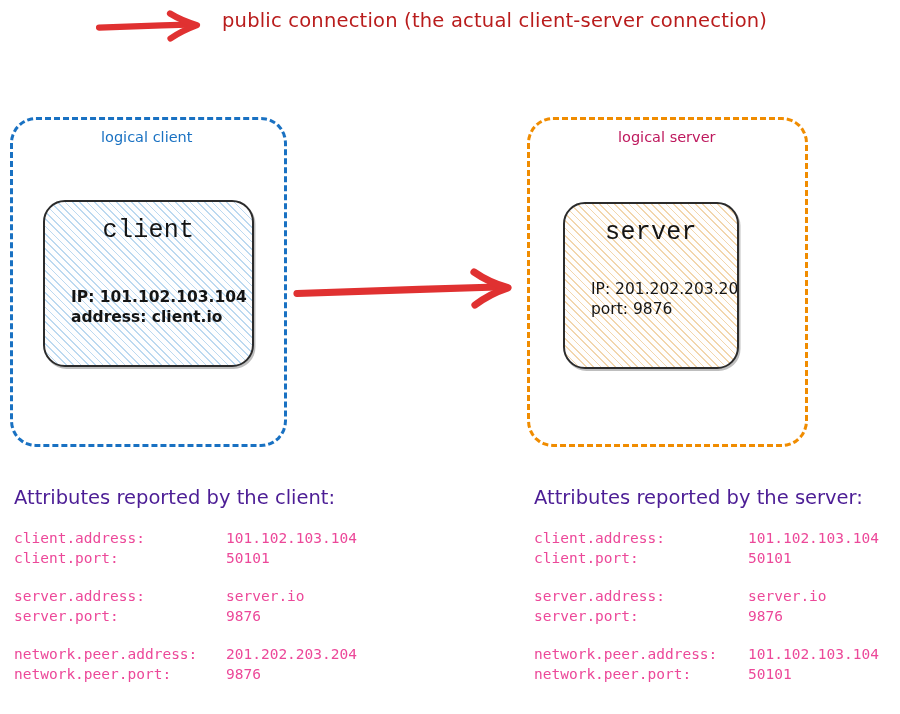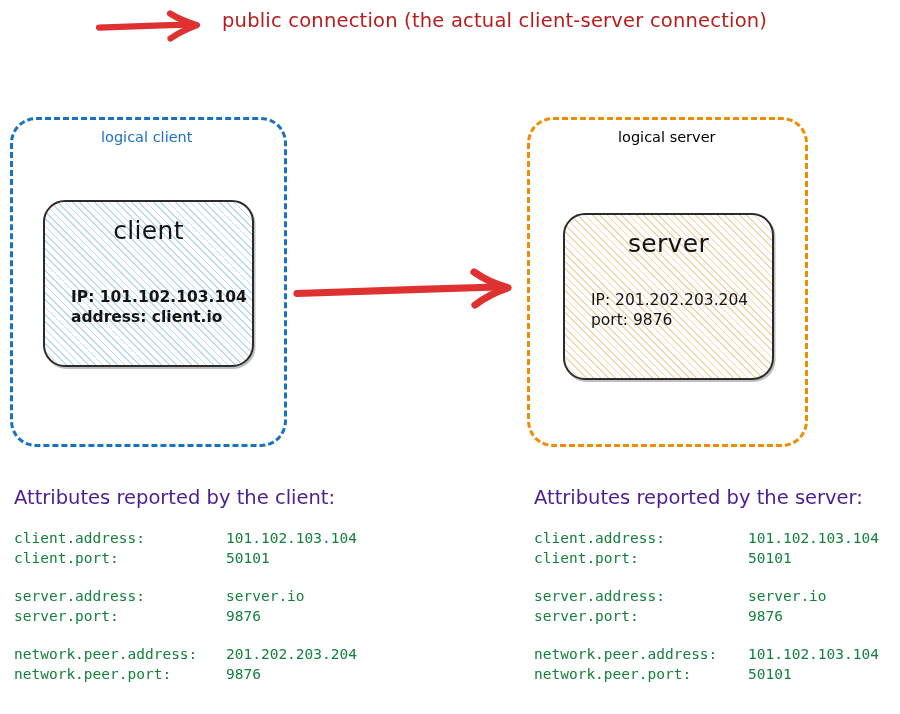--- a/index.html
+++ b/index.html
@@ -73,21 +73,21 @@
     white-space: nowrap;
     background: #ffffff;
     padding: 0 6px;
   }
   #logical-client-label {
     left: 95px; top: 129px;
     color: #1971c2;
   }
   #logical-server-label {
     left: 612px; top: 129px;
-    color: #000000;
+    color: #be185d;
   }
 
   
   .node {
     position: absolute;
     border: 2px solid #2b2b2b;
     border-radius: 22px;
     box-sizing: border-box;
     overflow: hidden;
     box-shadow: 1.5px 2px 0 rgba(40,40,40,0.30);
@@ -98,39 +98,40 @@
     background-color: #eaf3fb;
     background-image: repeating-linear-gradient(
       45deg,
       rgba(255,255,255,0.95) 0px,
       rgba(255,255,255,0.95) 4px,
       #bcd9f0 4px,
       #bcd9f0 5.2px
     );
   }
   #server-node {
-    left: 563px; top: 213px;
-    width: 211px; height: 167px;
+    left: 563px; top: 202px;
+    width: 176px; height: 167px;
     background-color: #fdf4e6;
     background-image: repeating-linear-gradient(
       45deg,
       rgba(255,255,255,0.95) 0px,
       rgba(255,255,255,0.95) 4px,
       #f2d6ad 4px,
       #f2d6ad 5.2px
     );
   }
   .node-title {
     position: absolute;
     left: 0; right: 0;
     top: 14px;
     text-align: center;
     font-size: 25px;
     color: #141414;
     letter-spacing: 0.3px;
+    font-family: Liberation Mono, monospace;
   }
   .node-details {
     position: absolute;
     left: 26px;
     font-size: 15.5px;
     line-height: 20px;
     color: #141414;
     white-space: nowrap;
   }
   #client-details { top: 85px; font-weight: bold; }
@@ -153,21 +154,21 @@
   .attr-heading {
     font-size: 19.5px;
     color: #4c1d95;
     white-space: nowrap;
     margin: 0 0 20px 0;
   }
   .attr-table {
     border-collapse: collapse;
     font-size: 14.5px;
     line-height: 19.5px;
-    color: #15803d;
+    color: #ec4899;
   }
   .attr-table td {
     padding: 0;
     vertical-align: top;
     white-space: nowrap;
   }
   #client-attrs .attr-key { width: 212px; }
   #server-attrs .attr-key { width: 214px; }
   tr.spacer-row td { height: 19px; }
 </style>

